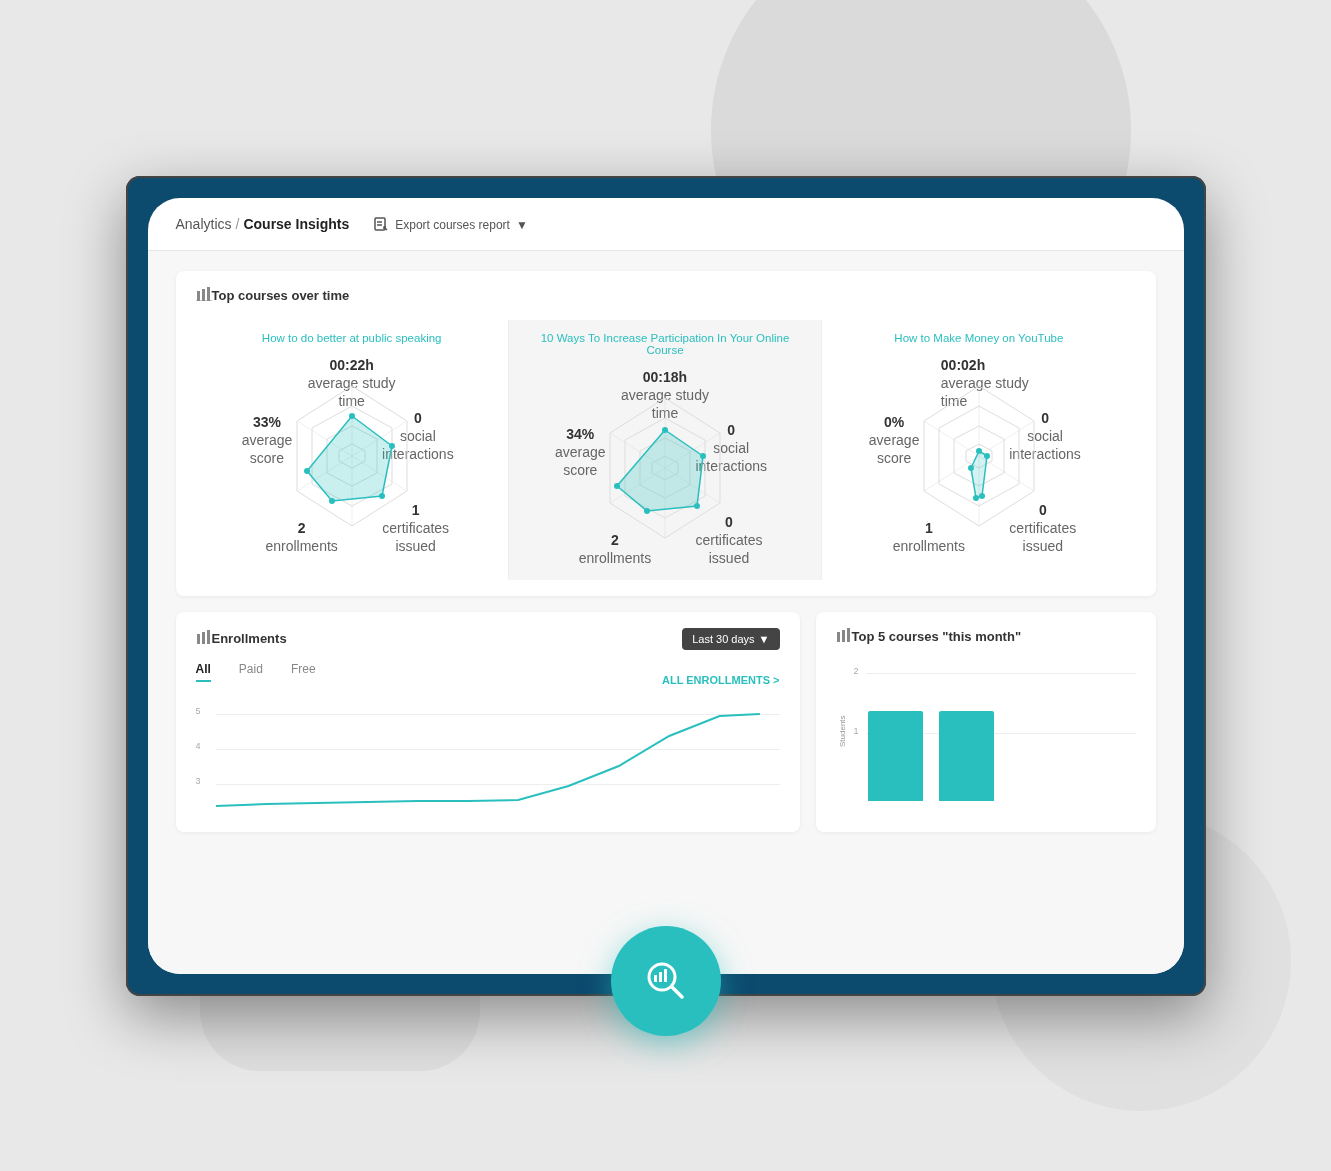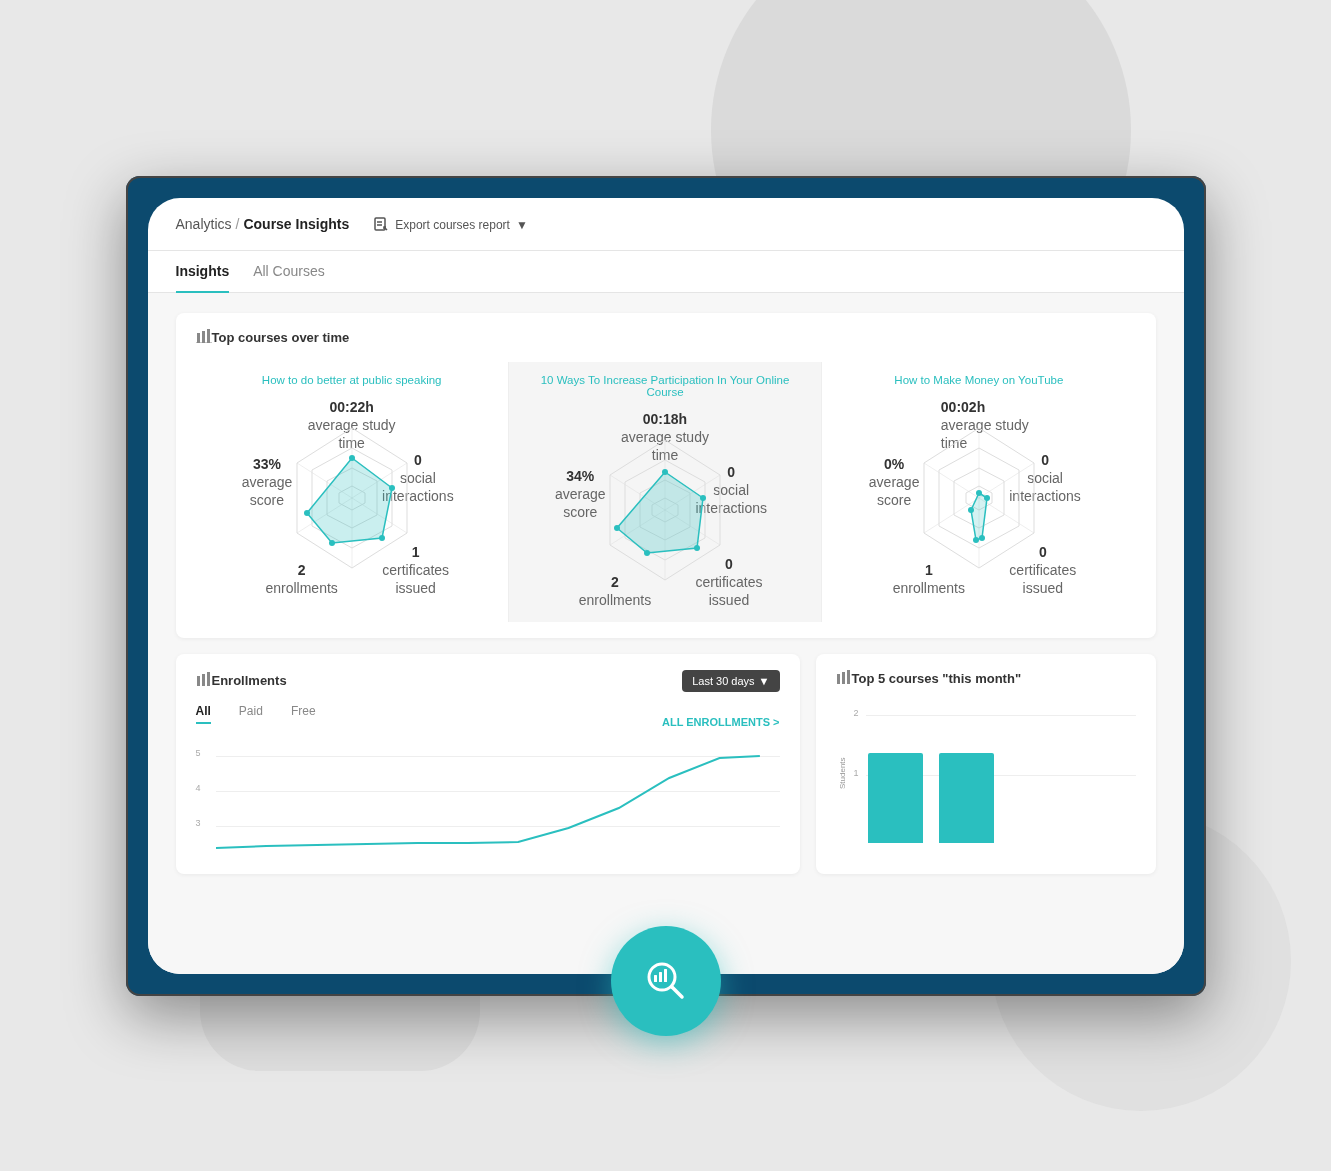--- a/index.html
+++ b/index.html
@@ -344,28 +344,20 @@
           <line x1="4" y1="6" x2="9" y2="6"></line>
           <line x1="4" y1="9" x2="9" y2="9"></line>
           <line x1="11" y1="11" x2="14" y2="14"></line>
           <polyline points="11,13 11,11 13,11"></polyline>
         </svg>
         <span>Export courses report</span>
         <span>▼</span>
       </button>
     </div>
 
-    <div class="tab-bar">
-      <div class="tab active">
-        <span>Insights</span>
-      </div>
-      <div class="tab">
-        <span>All Courses</span>
-      </div>
-    </div>
 
     <div class="main-content">
 
       <div class="section-card">
         <div class="section-title">
           <span class="section-icon">
             <svg width="16" height="14" viewBox="0 0 16 14" fill="none">
               <rect x="1" y="4" width="3" height="10" fill="#888"></rect>
               <rect x="6" y="2" width="3" height="12" fill="#888"></rect>
               <rect x="11" y="0" width="3" height="14" fill="#888"></rect>

